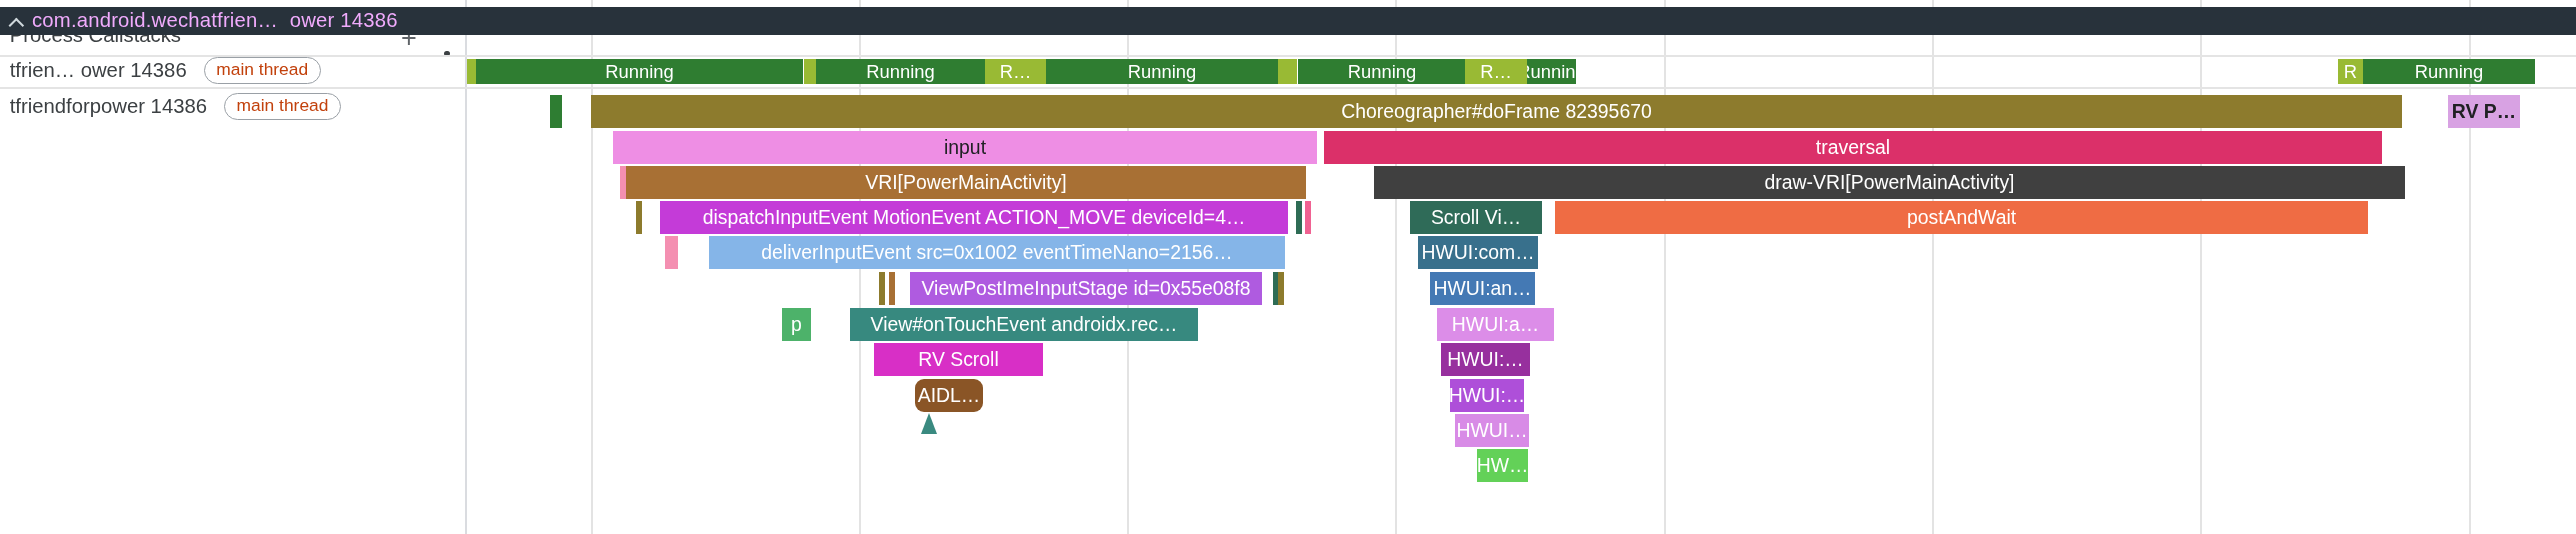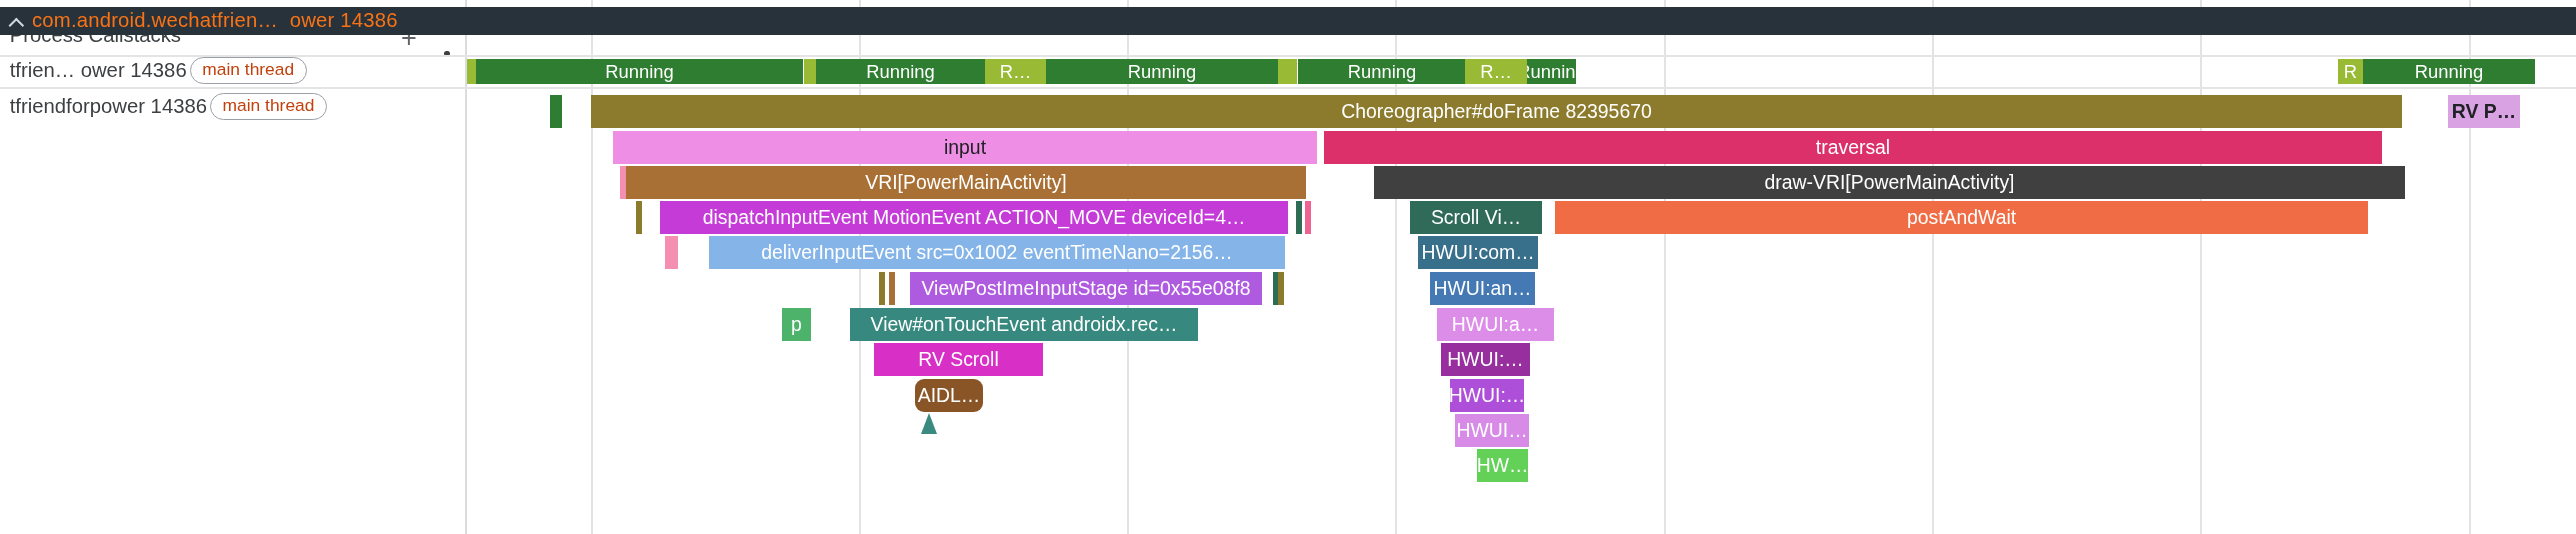--- a/index.html
+++ b/index.html
@@ -3,32 +3,32 @@
 <meta charset="utf-8">
 <style>
   html,body{margin:0;padding:0;background:#fff;}
   #app{position:relative;width:2576px;height:535px;overflow:hidden;
        font-family:"Liberation Sans",sans-serif;background:#fff;}
   .gridline{position:absolute;top:0;bottom:0;width:1.9px;background:#e3e3e3;}
   .col-boundary{position:absolute;top:0;bottom:0;width:1.9px;background:#dadce0;}
   .hsep{position:absolute;left:0;right:0;height:1.9px;background:#e4e4e4;}
   
   .group-header{position:absolute;left:0;top:6.8px;width:2576px;height:28px;
-      background:#28323B;color:#f97316;display:flex;align-items:center;z-index:5;}
+      background:#28323B;color:#f0abfc;display:flex;align-items:center;z-index:5;}
   .chev{width:12.6px;height:12.6px;margin:3.9px 9.7px 0 9.7px;position:relative;}
   .chev::before{content:"";position:absolute;left:1px;top:3.9px;width:8.7px;height:8.7px;
       border-top:2.9px solid #cfd8dc;border-left:2.9px solid #cfd8dc;transform:rotate(45deg);}
   .group-title{font-size:20.3px;letter-spacing:0.2px;white-space:pre;}
   
   .pc-row{position:absolute;left:0;top:35px;width:465px;height:20.3px;overflow:hidden;}
   .pc-label{position:absolute;left:9.7px;top:-10.7px;font-size:20.3px;color:#3c4043;white-space:nowrap;}
   .pc-plus{position:absolute;left:401px;top:-11.6px;font-size:27px;color:#5f6368;font-weight:400;}
   .pc-dot{position:absolute;left:444px;top:15.5px;width:5.8px;height:5.8px;border-radius:50%;background:#3c4043;}
   
-  .track-label{position:absolute;display:flex;align-items:center;gap:3px;white-space:nowrap;}
+  .track-label{position:absolute;display:flex;align-items:center;gap:17px;white-space:nowrap;}
   .track-name{font-size:20.3px;color:#3c4043;}
   .pill{font-size:17.4px;color:#c2410c;border:1.9px solid #9aa0a6;border-radius:15.5px;
         padding:1px 11.6px 2.9px 11.6px;line-height:21px;}
   
   .slice{position:absolute;display:flex;align-items:center;justify-content:center;
       overflow:hidden;white-space:nowrap;color:#fff;box-sizing:border-box;padding:0 2.9px;}
   .marker{position:absolute;width:0;height:0;
       border-left:8.7px solid transparent;border-right:8.7px solid transparent;}
 </style>
 </head>

